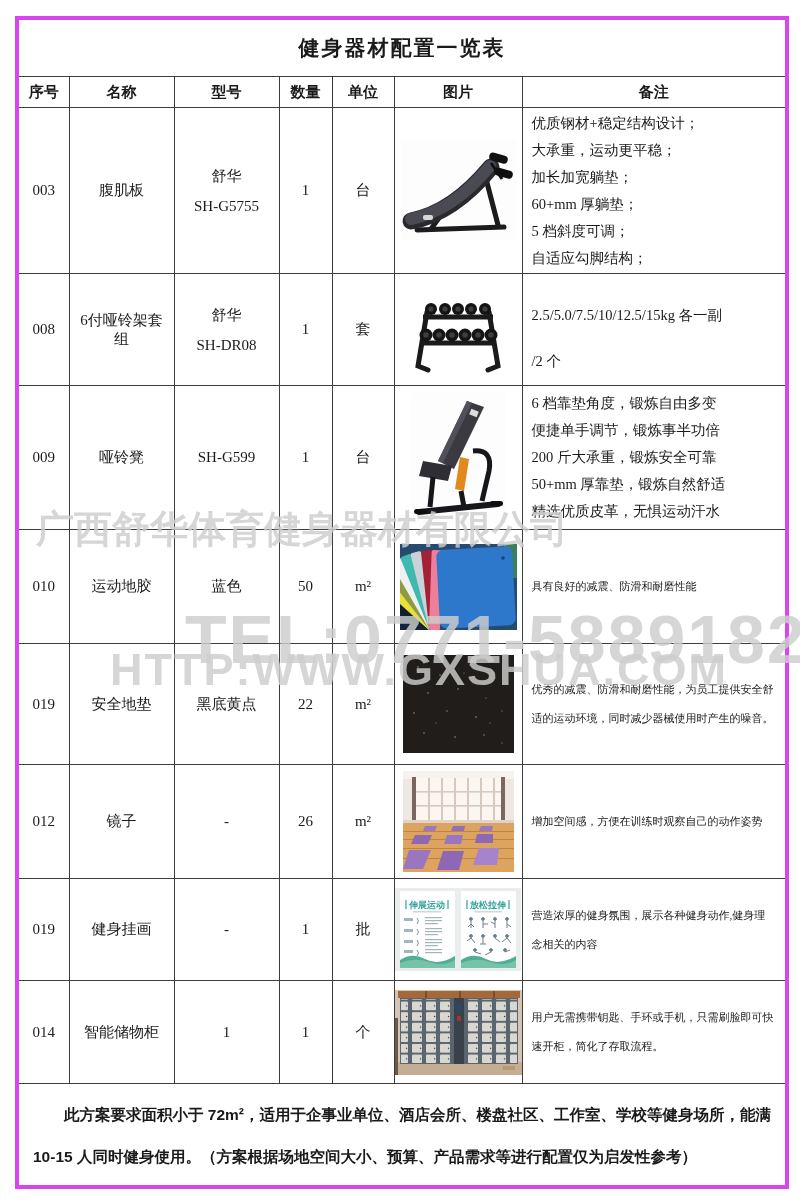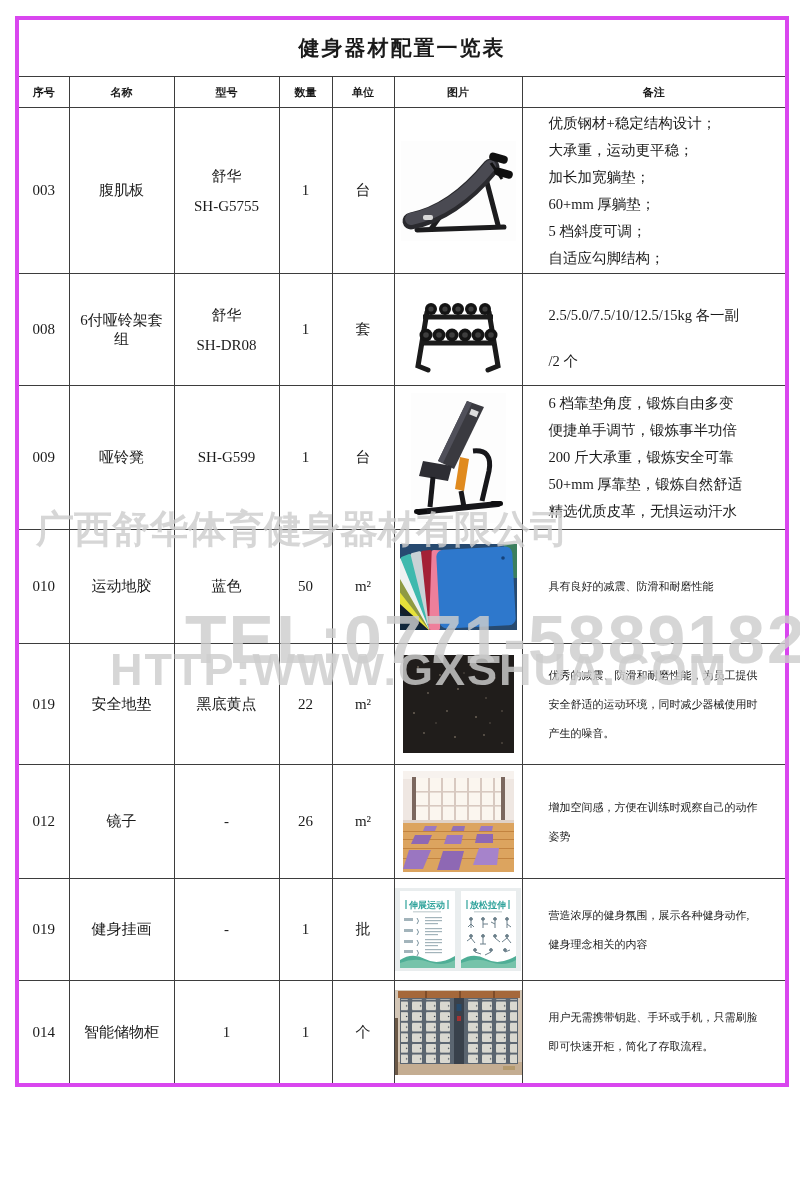--- a/index.html
+++ b/index.html
@@ -7,24 +7,24 @@
     width:800px;height:1201px;background:#ffffff;position:relative;
     font-family:"Liberation Serif","DejaVu Serif",serif;color:#1a1a1a;
     overflow:hidden;
   }
   .sheet{position:absolute;left:15px;top:16px;z-index:1;}
   table{border-collapse:collapse;table-layout:fixed;width:770px;border:4px solid #d946ef;}
   td{border:1px solid #3d3d3d;text-align:center;vertical-align:middle;
      font-size:15px;padding:0;overflow:hidden;}
   .title-cell{height:56px;font-size:21px;font-weight:bold;
      font-family:"Liberation Sans","DejaVu Sans",sans-serif;letter-spacing:2px;}
-  .head td{height:30px;font-weight:bold;font-size:11px;
+  .head td{height:30px;font-weight:bold;font-size:15px;
      font-family:"Liberation Sans","DejaVu Sans",sans-serif;}
   .model-line{line-height:30px;}
-  .remark{text-align:left;padding:0 26px;}
+  .remark{text-align:left;padding:0 9px;}
   .remark .line{line-height:27px;font-size:14.5px;white-space:nowrap;}
   .remark .line-wide{line-height:30px;font-size:14.5px;white-space:nowrap;margin-top:16px;}
   .remark .para{line-height:29px;font-size:11px;}
   .r007 td{height:165px;} .r008 td{height:111px;} .r009 td{height:143px;}
   .r010 td{height:113px;} .r011 td{height:120px;} .r012 td{height:113px;}
   .r013 td{height:101px;} .r014 td{height:102px;}
   .foot td{height:91px;text-align:left;vertical-align:top;padding:10px 14px 0 14px;
      font-family:"Liberation Sans","DejaVu Sans",sans-serif;font-weight:bold;
      font-size:15.5px;line-height:42px;}
   .foot .para{text-indent:2em;}
@@ -394,19 +394,24 @@
         <rect x="62" y="26" width="4" height="5" fill="#a33333"></rect>
         <rect x="0" y="28" width="3" height="57" fill="#6b5846"></rect>
         <rect x="108" y="76" width="12" height="4" fill="#b49a6e"></rect>
       </svg>
     </td>
     <td class="remark">
       <div class="para">用户无需携带钥匙、手环或手机，只需刷脸即可快速开柜，简化了存取流程。</div>
     </td>
   </tr>
 
+  <tr class="foot">
+    <td colspan="7">
+      <div class="para">此方案要求面积小于 72m²，适用于企事业单位、酒店会所、楼盘社区、工作室、学校等健身场所，能满 10-15 人同时健身使用。（方案根据场地空间大小、预算、产品需求等进行配置仅为启发性参考）</div>
+    </td>
+  </tr>
 </tbody>
     </table>
 </div>
 
 <div class="wm wm1">广西舒华体育健身器材有限公司</div>
 <div class="wm wm2">TEL:0771-5889182</div>
 <div class="wm wm3">HTTP:WWW.GXSHUA.COM</div>
 
 </body></html>

